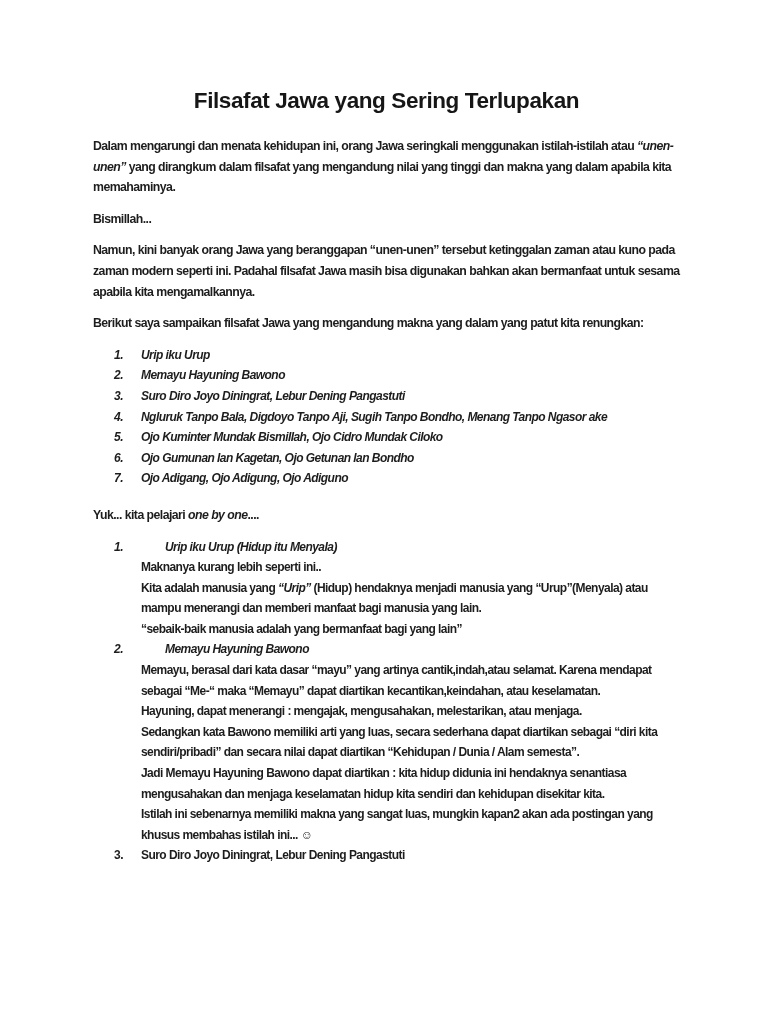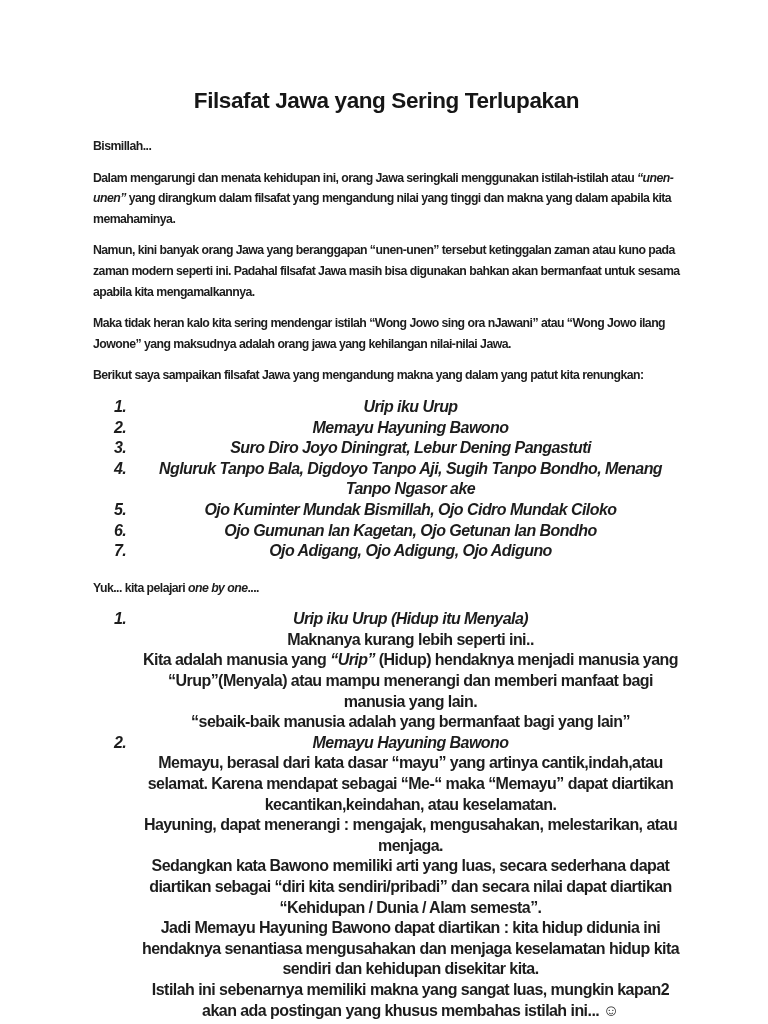--- a/index.html
+++ b/index.html
@@ -15,43 +15,42 @@
   .para, .trans{
     font-size:12.3px;line-height:20.6px;letter-spacing:-0.55px;
     margin:0 0 11px 0;
   }
   ol.num-list{
     list-style:none;margin:8px 0 16px 0;padding:0 0 0 48px;counter-reset:n;
   }
   ol.num-list.explained{margin-top:2px;margin-bottom:0;}
   ol.num-list li{
     counter-increment:n;position:relative;
-    font-size:16px;line-height:20.6px;letter-spacing:-0.55px;text-align:center;
+    font-size:12px;line-height:20.6px;letter-spacing:-0.55px;
   }
   ol.num-list li::before{
     content:counter(n) ".";position:absolute;left:-27px;top:0;font-style:normal;
   }
   ol.num-list li.num-italic::before{font-style:italic;}
   ol.philosophy li{font-style:italic;}
   .item-heading{display:block;}
-  .item-heading.it{font-style:italic;}
+  .item-heading.it{font-style:italic;margin-left:24px;}
   .body-para{margin:0;font-style:normal;}
   .it{font-style:italic;}
 </style>
 </head>
 <body>
 
 <div class="doc-page">
   <div class="doc-content">
     <h1 class="doc-title">Filsafat Jawa yang Sering Terlupakan</h1>
     <div id="intro">
+        <p class="para"><span>Dalam mengarungi dan menata kehidupan ini, orang Jawa seringkali menggunakan istilah-istilah atau </span><span class="it">“unen-unen”</span><span> yang dirangkum dalam filsafat yang mengandung nilai yang tinggi dan makna yang dalam apabila kita memahaminya.</span></p>
         <p class="para"><span>Bismillah...</span></p>
-        <p class="para"><span>Dalam mengarungi dan menata kehidupan ini, orang Jawa seringkali menggunakan istilah-istilah atau </span><span class="it">“unen-unen”</span><span> yang dirangkum dalam filsafat yang mengandung nilai yang tinggi dan makna yang dalam apabila kita memahaminya.</span></p>
         <p class="para"><span>Namun, kini banyak orang Jawa yang beranggapan “unen-unen” tersebut ketinggalan zaman atau kuno pada zaman modern seperti ini. Padahal filsafat Jawa masih bisa digunakan bahkan akan bermanfaat untuk sesama apabila kita mengamalkannya.</span></p>
-        <p class="para"><span>Maka tidak heran kalo kita sering mendengar istilah “Wong Jowo sing ora nJawani” atau “Wong Jowo ilang Jowone” yang maksudnya adalah orang jawa yang kehilangan nilai-nilai Jawa.</span></p>
         <p class="para"><span>Berikut saya sampaikan filsafat Jawa yang mengandung makna yang dalam yang patut kita renungkan:</span></p>
       </div>
     <ol id="list1" class="num-list philosophy">
         <li class="num-italic"><span>Urip iku Urup</span></li>
         <li class="num-italic"><span>Memayu Hayuning Bawono</span></li>
         <li class="num-italic"><span>Suro Diro Joyo Diningrat, Lebur Dening Pangastuti</span></li>
         <li class="num-italic"><span>Ngluruk Tanpo Bala, Digdoyo Tanpo Aji, Sugih Tanpo Bondho, Menang Tanpo Ngasor ake</span></li>
         <li class="num-italic"><span>Ojo Kuminter Mundak Bismillah, Ojo Cidro Mundak Ciloko</span></li>
         <li class="num-italic"><span>Ojo Gumunan lan Kagetan, Ojo Getunan lan  Bondho</span></li>
         <li class="num-italic"><span>Ojo Adigang, Ojo Adigung, Ojo Adiguno</span></li>

